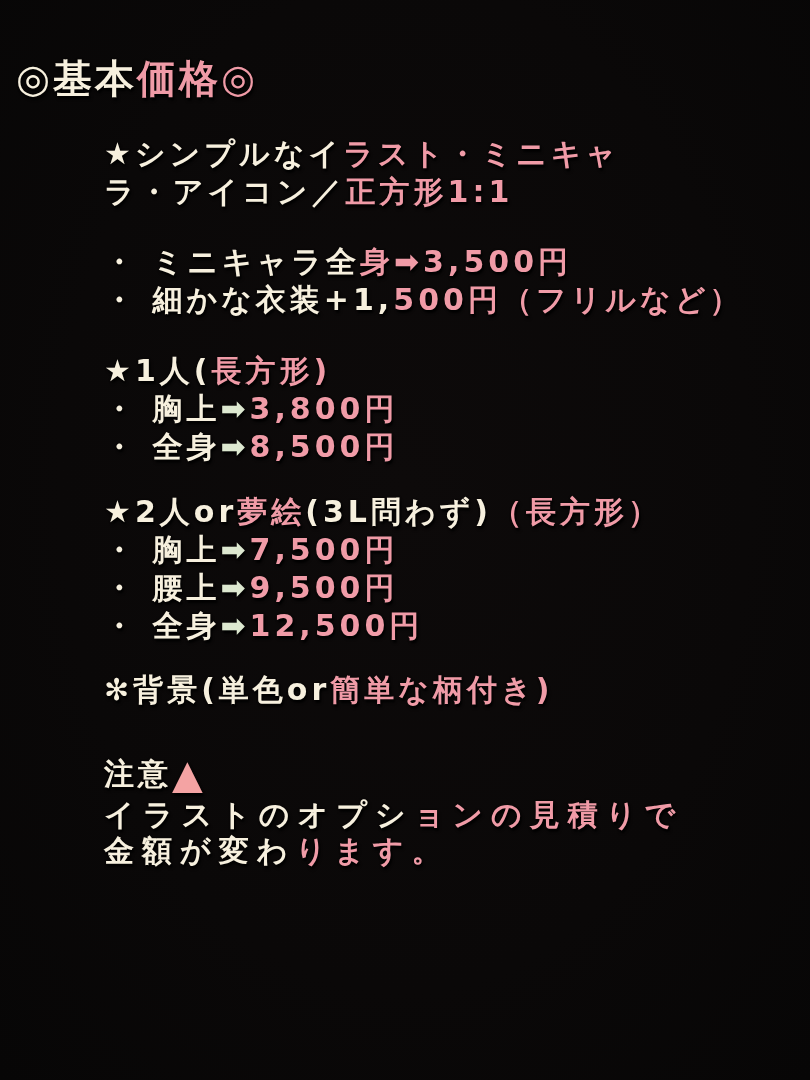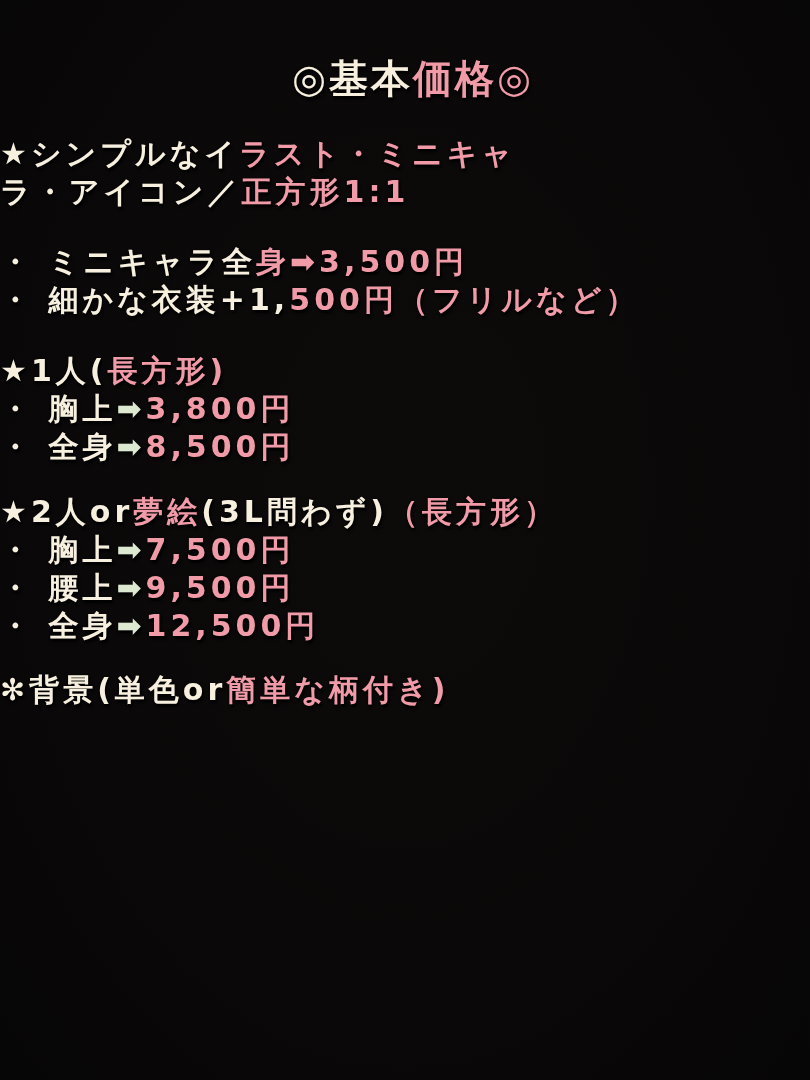--- a/index.html
+++ b/index.html
@@ -16,27 +16,28 @@
     padding-top: 56px;
     background: radial-gradient(ellipse at 50% 45%, #0d0a0a 0%, #0a0808 60%, #070606 100%);
     font-family: "DejaVu Sans", sans-serif;
     font-weight: bold;
   }
   .line {
     font-size: 30px;
     line-height: 38px;
     letter-spacing: 4px;
     white-space: nowrap;
+    padding-left: 104px;
   }
   .line span {
     text-shadow: 1.5px 2.5px 2.5px rgba(0,0,0,0.95), 0 0 2px rgba(0,0,0,0.6);
   }
   .title-line {
     padding-left: 16px;
-    text-align: center;
+    text-align: left;
     font-size: 39px;
     line-height: 46px;
     letter-spacing: 3px;
     margin-bottom: 33px;
   }
   .section { margin: 0; }
   .sec-intro { margin-bottom: 32px; }
   .sec-base  { margin-bottom: 31px; }
   .sec-chibi { margin-bottom: 33px; }
   .sec-one   { margin-bottom: 27px; }
@@ -82,14 +83,19 @@
     <div class="line"><span style="color: rgb(247, 240, 222);">★</span><span style="color: rgb(247, 240, 222);">2人or</span><span style="color: rgb(240, 155, 167);">夢絵</span><span style="color: rgb(247, 240, 222);">(3L問わず)</span><span style="color: rgb(240, 155, 167); text-align: right;">（長方形）</span></div>
     <div class="line"><span style="color: rgb(247, 240, 222);">・ 胸上</span><span style="color: rgb(221, 232, 208);">➡</span><span style="color: rgb(240, 155, 167);">7,500円</span></div>
     <div class="line"><span style="color: rgb(247, 240, 222);">・ 腰上</span><span style="color: rgb(221, 232, 208);">➡</span><span style="color: rgb(240, 155, 167);">9,500円</span></div>
     <div class="line"><span style="color: rgb(247, 240, 222);">・ 全身</span><span style="color: rgb(221, 232, 208);">➡</span><span style="color: rgb(240, 155, 167);">12,500円</span></div>
   </div>
 
   <div class="section sec-bg">
     <div class="line"><span style="color: rgb(247, 240, 222);">✻</span><span style="color: rgb(247, 240, 222);">背景(単色or</span><span style="color: rgb(240, 155, 167);">簡単な柄付き)</span></div>
   </div>
 
+  <div class="section sec-caution">
+    <div class="line caution-header"><span style="color: rgb(247, 240, 222);">注意</span><span class="tri" style="color: rgb(244, 163, 163);">▲</span></div>
+    <div class="line ls-wide"><span style="color: rgb(247, 240, 222);">イラストのオプシ</span><span style="color: rgb(240, 155, 167);">ョンの見積りで</span></div>
+    <div class="line ls-wide"><span style="color: rgb(247, 240, 222);">金額が変わ</span><span style="color: rgb(240, 155, 167);">ります。</span></div>
+  </div>
 
 </div>
 
 </body></html>

